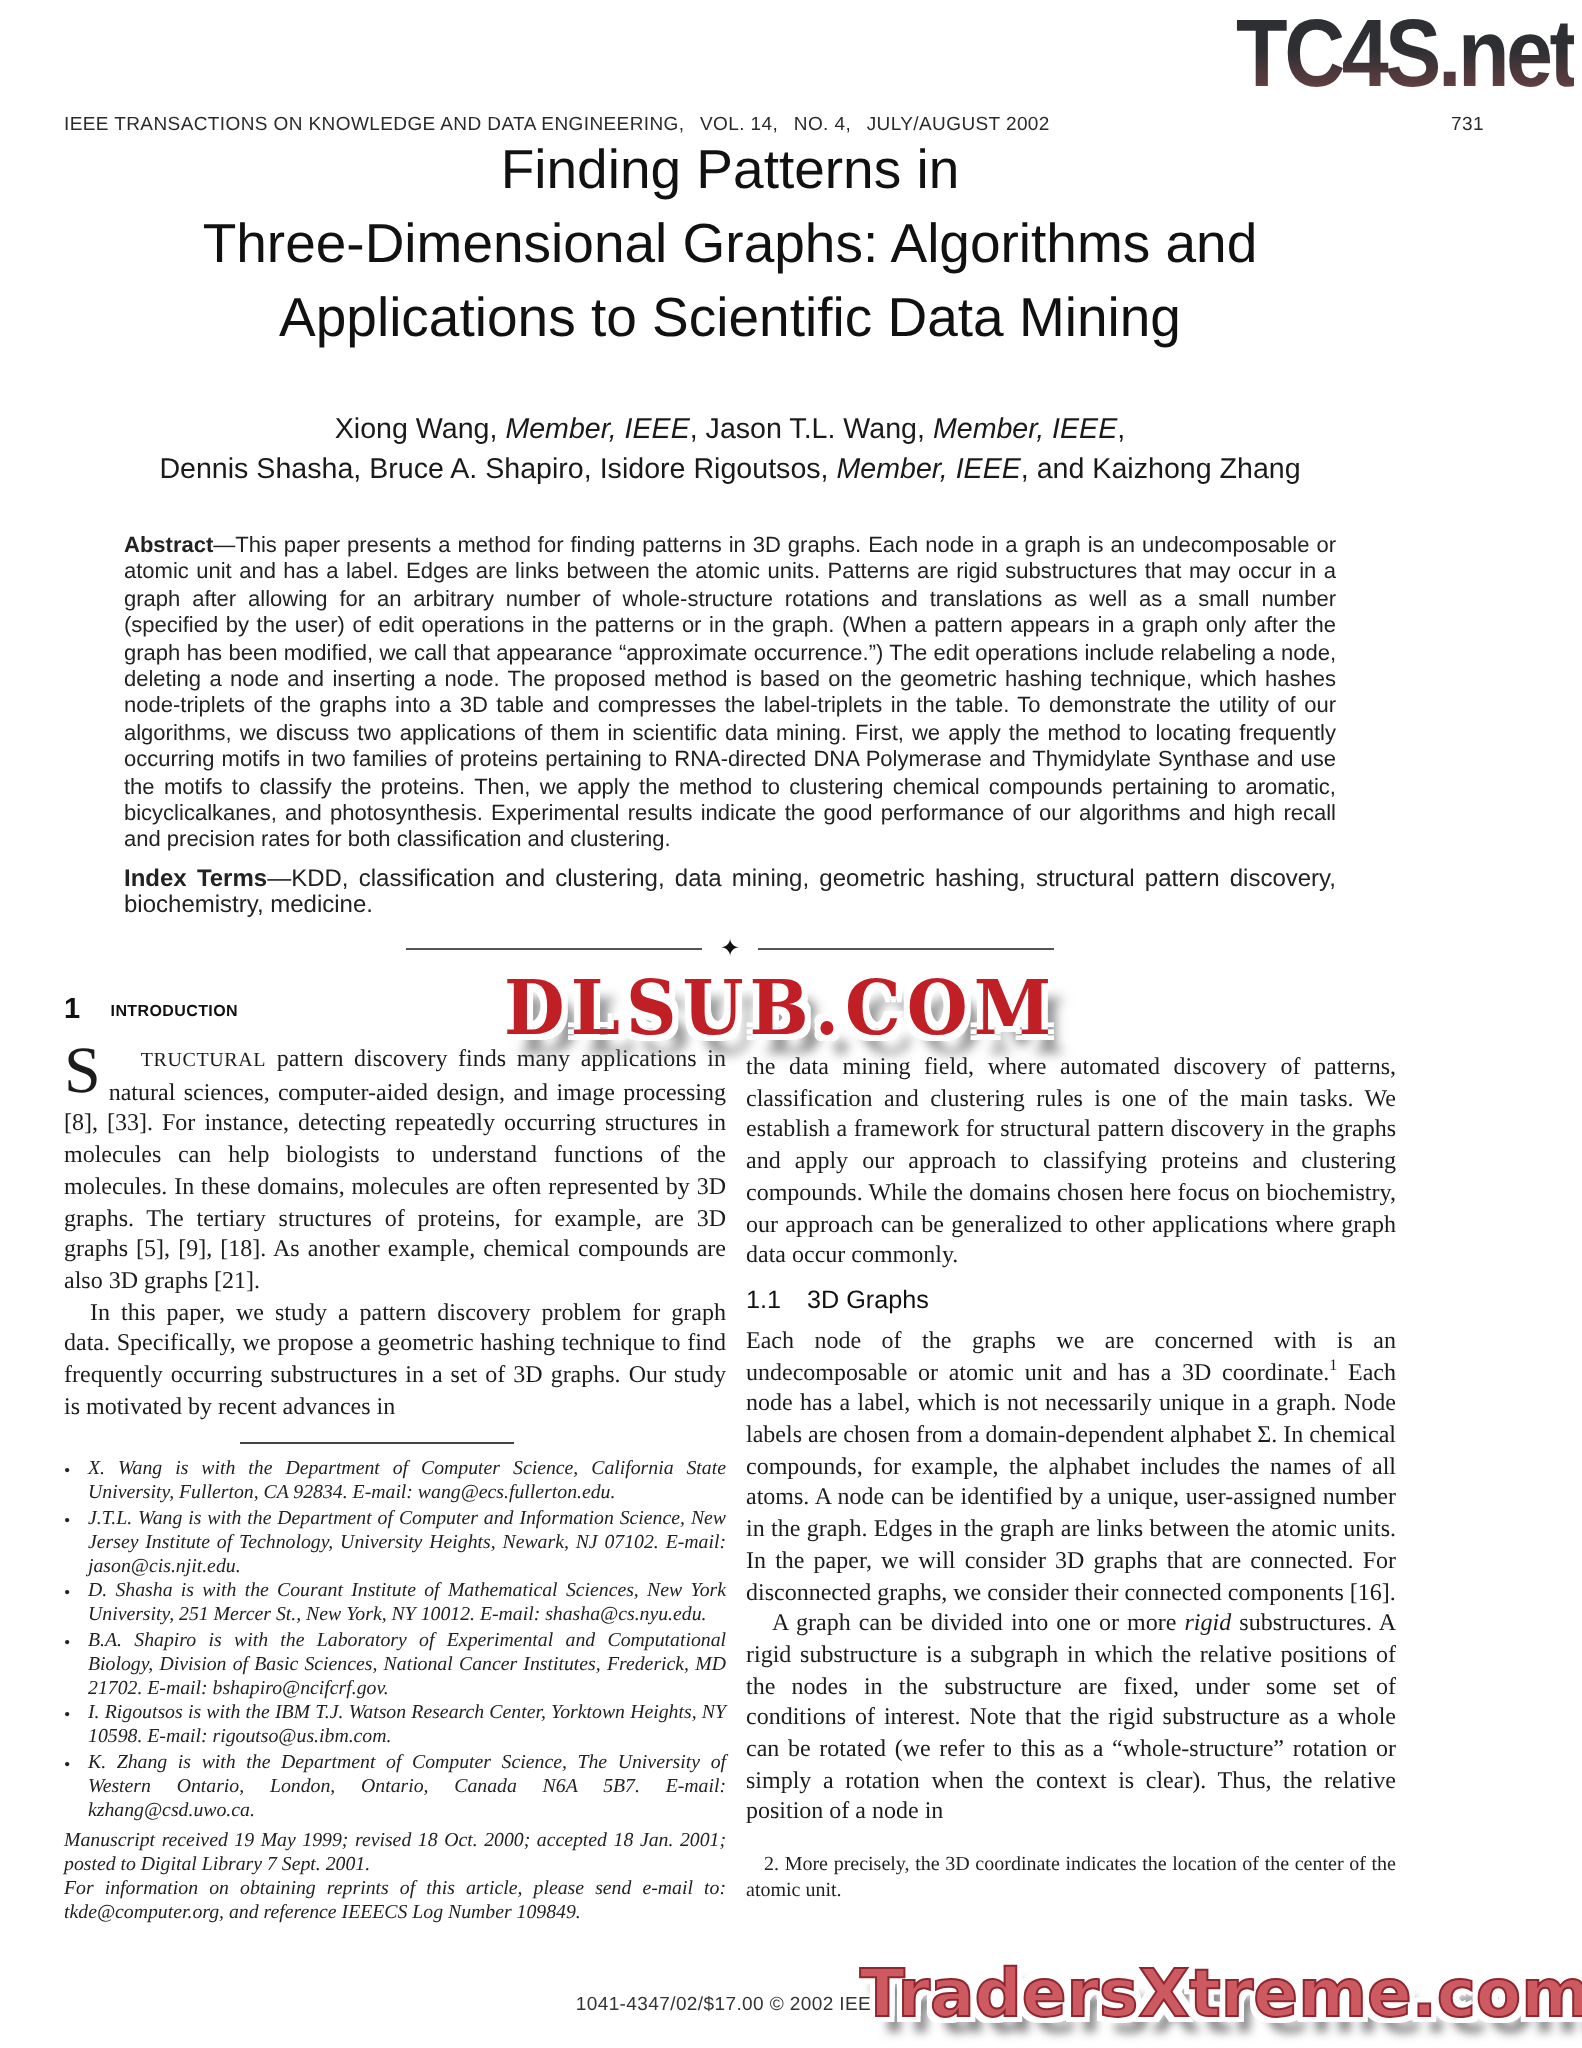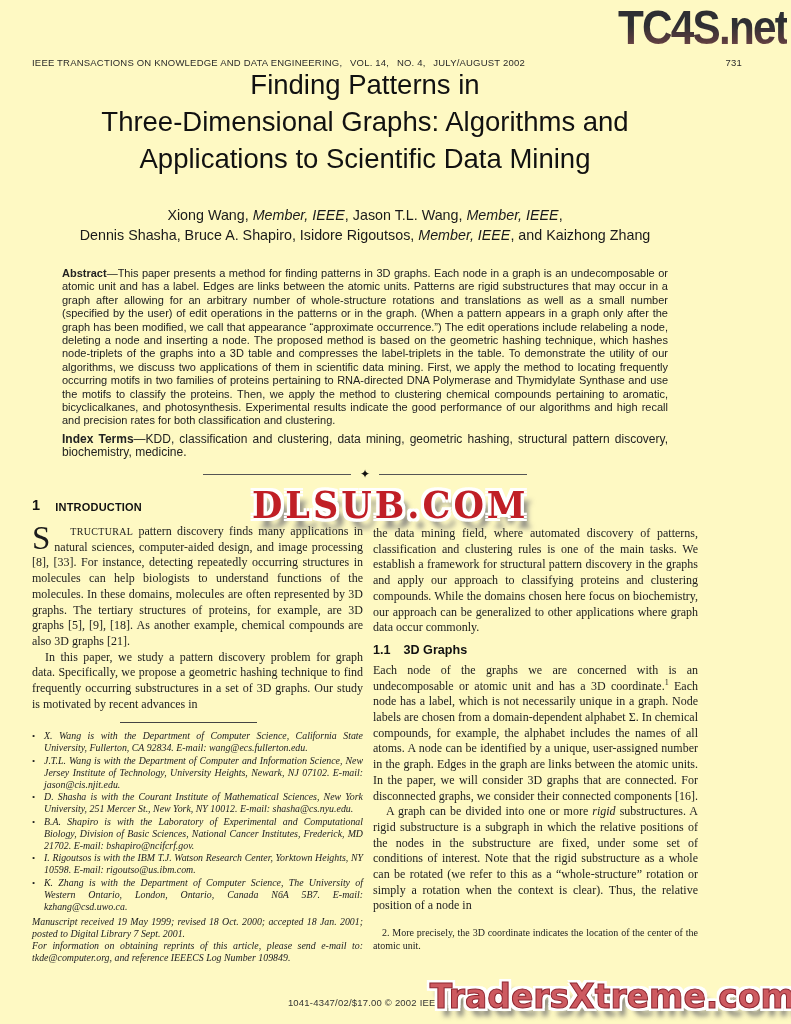--- a/index.html
+++ b/index.html
@@ -1,18 +1,18 @@
 <!DOCTYPE html>
 <html><head>
 <meta charset="utf-8">
 <style>
   html,body{margin:0;padding:0;background:#e8e8e8;}
   #page{
     position:relative; width:791px; height:1024px; margin:0 auto;
-    background:#fef9c3; overflow:hidden;
+    background:#ffffff; overflow:hidden;
     font-family:"Liberation Serif","DejaVu Serif",serif;
     color:#1c1c1c;
     -webkit-font-smoothing:antialiased;
   }
   
   .header{
     position:absolute; top:57px; left:32px; width:710px;
     display:flex; justify-content:space-between;
     font-family:"Liberation Sans","DejaVu Sans",sans-serif;
     font-size:9.5px; letter-spacing:.2px; color:#2a2a2a; white-space:pre;
@@ -87,24 +87,24 @@
     display:flex;
   }
   .col-left{width:331px; margin-right:10px;}
   .col-right{width:325px; padding-top:30px;}
   .sec-h1{
     display:flex; font-family:"Liberation Sans","DejaVu Sans",sans-serif;
     font-size:14.5px; font-weight:bold; color:#111;
     margin:1px 0 9px 0; letter-spacing:.2px;
   }
   .sec-h1 .num{margin-right:15px;}
-  .sec-h1 .sc{font-variant:small-caps; text-transform:lowercase; font-size:16px;}
+  .sec-h1 .sc{font-variant:small-caps; text-transform:lowercase; font-size:12px;}
   .sec-h2{
     display:flex; font-family:"Liberation Sans","DejaVu Sans",sans-serif;
-    font-size:12.6px; font-weight:bold; color:#111; margin:7px 0 6px 0;align-items:center;
+    font-size:12.6px; font-weight:normal; color:#111; margin:7px 0 6px 0;align-items:center;
   }
   .sec-h2 .num{margin-right:13px;}
   .body-p{
     font-size:12px; line-height:15.7px; text-align:justify; margin:0;
   }
   .body-p + .body-p{text-indent:13px;}
   .dropcap{
     float:left; font-size:33px; line-height:27px; padding:1px 4px 0 0;
     font-family:"Liberation Serif","DejaVu Serif",serif; color:#1c1c1c;
   }

